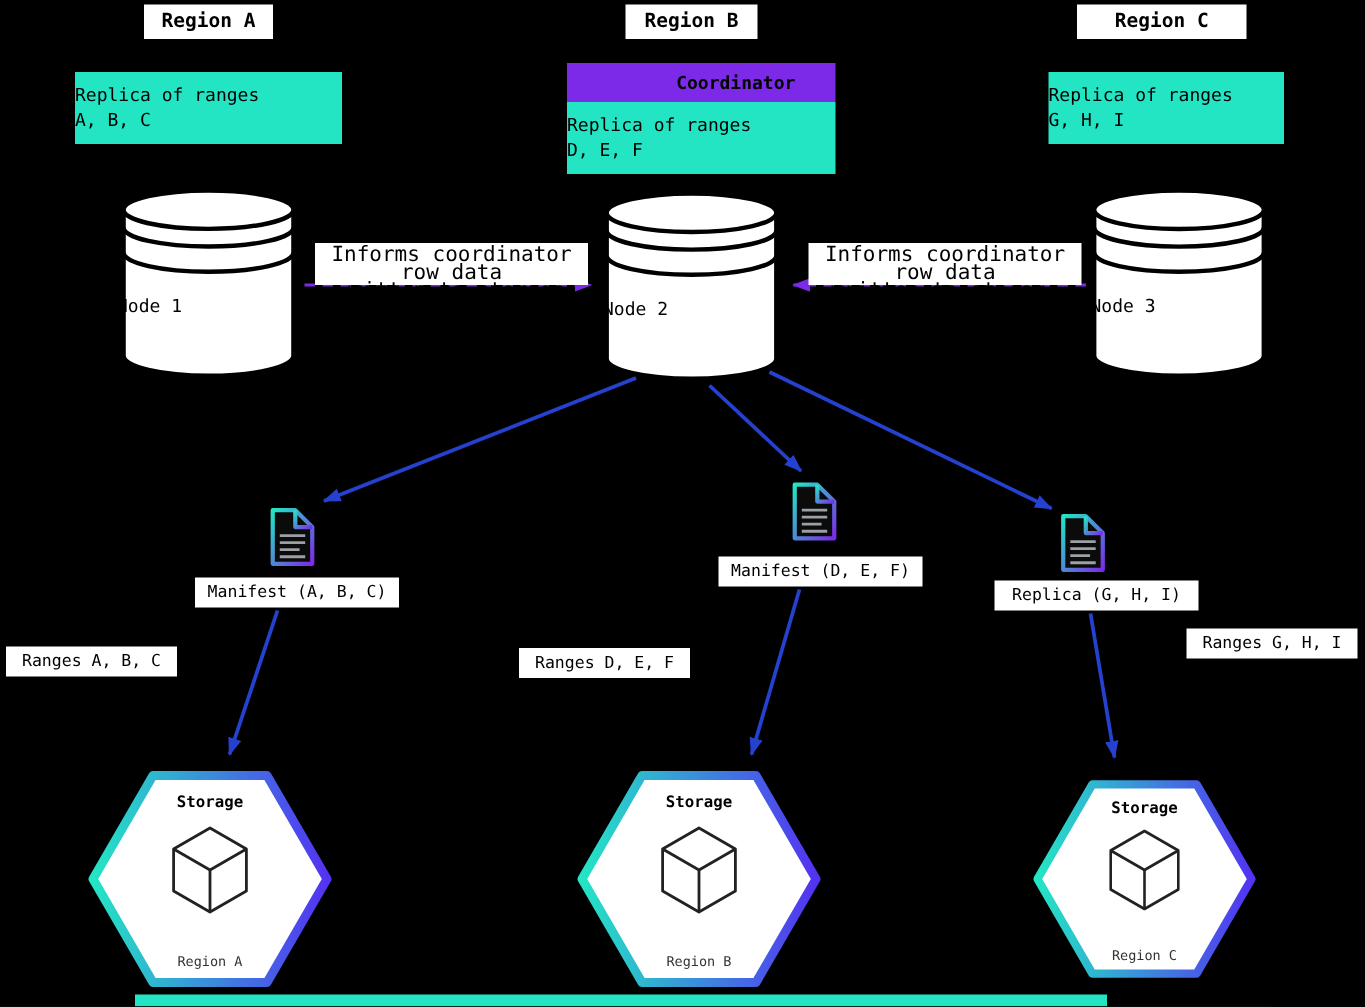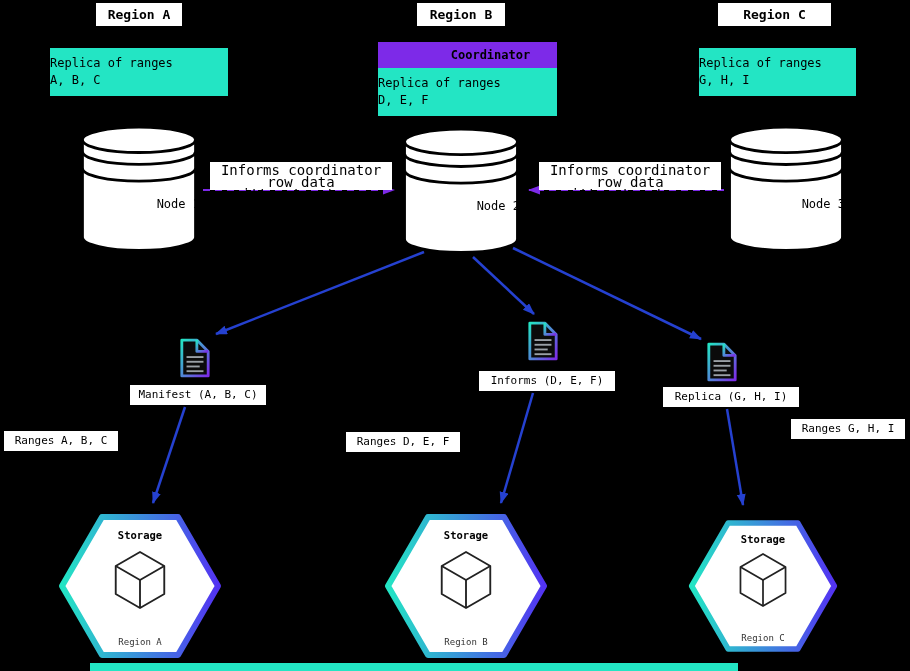--- a/index.html
+++ b/index.html
@@ -25,21 +25,21 @@
     position:absolute;background:var(--cyan);color:#000;text-align:left;
     font-weight:normal;font-size:12px;line-height:17px;padding-top:7px;
   }
   .coordinator-box{
     position:absolute;background:var(--purple);color:#000;text-align:center;
     font-weight:bold;font-size:12px;line-height:26px;
   }
   .node{position:absolute;}
   .node svg{position:absolute;left:0;top:0;width:100%;height:100%;}
   .node-label{
-    position:absolute;left:0;right:0;top:72px;text-align:right;
+    position:absolute;left:0;right:0;top:72px;text-align:left;
     font-size:12px;color:#000;
   }
   .inform-label{
     font-size:14px;line-height:12px;padding-top:2px;height:28px;
   }
   .manifest-icon{position:absolute;}
   .manifest-label{font-size:11px;line-height:20px;height:20px;}
   .range-label{font-size:11px;line-height:20px;height:20px;}
   .storage{position:absolute;}
   .storage .hex-svg{position:absolute;left:0;top:0;width:100%;height:100%;}
@@ -184,21 +184,21 @@
     <path d="M19 3 v12 h12" fill="none" stroke="url(#grad-doc)" stroke-width="3" stroke-linejoin="round"></path>
     <g stroke="#9aa0a6" stroke-width="2">
       <line x1="8" y1="21" x2="26" y2="21"></line>
       <line x1="8" y1="26" x2="26" y2="26"></line>
       <line x1="8" y1="31" x2="22" y2="31"></line>
       <line x1="8" y1="36" x2="26" y2="36"></line>
     </g>
   </svg>
 
   <div class="white-label manifest-label" style="left:130px;top:385px;width:136px;">Manifest (A, B, C)</div>
-  <div class="white-label manifest-label" style="left:479px;top:371px;width:136px;">Informs (D, E, F)</div>
+  <div class="white-label manifest-label" style="left:479px;top:371px;width:136px;">Manifest (D, E, F)</div>
   <div class="white-label manifest-label" style="left:663px;top:387px;width:136px;">Replica (G, H, I)</div>
 
   <div class="white-label range-label" style="left:4px;top:431px;width:114px;">Ranges A, B, C</div>
   <div class="white-label range-label" style="left:346px;top:432px;width:114px;">Ranges D, E, F</div>
   <div class="white-label range-label" style="left:791px;top:419px;width:114px;">Ranges G, H, I</div>
 
   <div class="storage" style="left:58px;top:512px;width:164px;height:148px;">
     <svg class="hex-svg" viewBox="0 0 164 148">
       <polygon points="4,74 44,5 120,5 160,74 120,143 44,143" fill="#fff" stroke="url(#grad-hex)" stroke-width="6" stroke-linejoin="round"></polygon>
     </svg>

